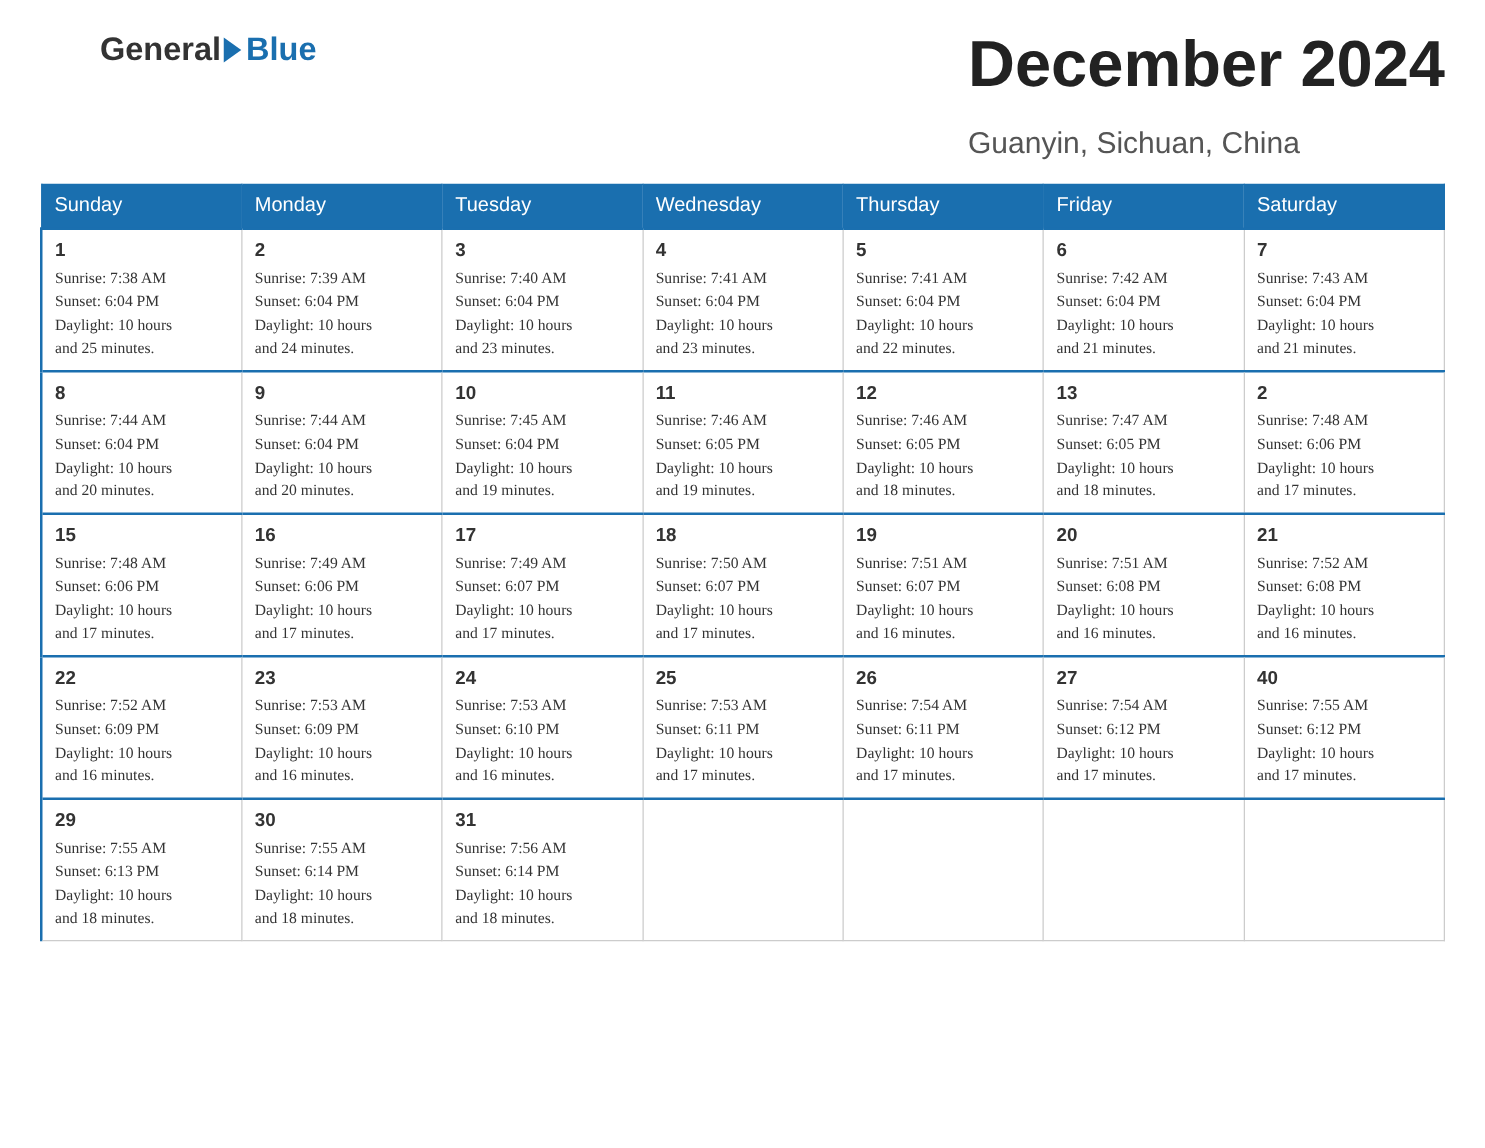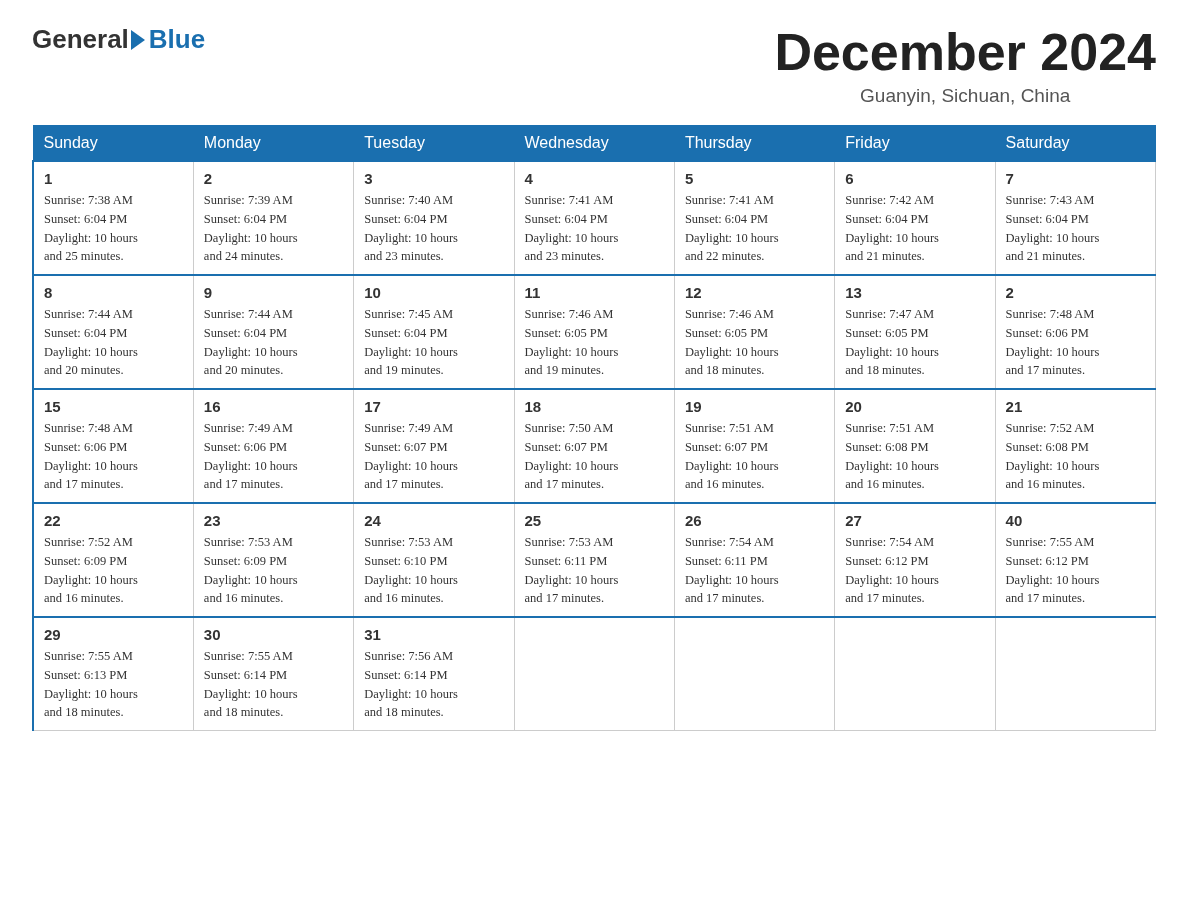--- a/index.html
+++ b/index.html
@@ -13,20 +13,21 @@
     .header-area {
       display: flex;
       justify-content: space-between;
       align-items: flex-start;
       margin-bottom: 18px;
     }
     .logo-container {
       display: flex;
       flex-direction: column;
       align-items: center;
+      margin-left: 48px;
     }
     .logo-text {
       display: flex;
       align-items: center;
       font-size: 26px;
       font-weight: bold;
     }
     .logo-general {
       color: #333;
     }
@@ -37,32 +38,32 @@
       border-top: 10px solid transparent;
       border-bottom: 10px solid transparent;
       margin: 0 2px;
       display: inline-block;
     }
     .logo-blue {
       color: #1a6faf;
       margin-left: 2px;
     }
     .title-area {
-      text-align: center;
+      text-align: left;
     }
     .month-title {
       font-size: 52px;
       font-weight: bold;
       color: #222;
       line-height: 1.1;
     }
     .location-subtitle {
-      font-size: 19px;
+      font-size: 24px;
       color: #555;
-      margin-top: 4px;
+      margin-top: 20px;
     }
     .calendar-table {
       width: 100%;
       border-collapse: collapse;
       table-layout: fixed;
       padding-left: 48px;
     }
     .calendar-table thead tr th {
       background-color: #1a6faf;
       color: #fff;

